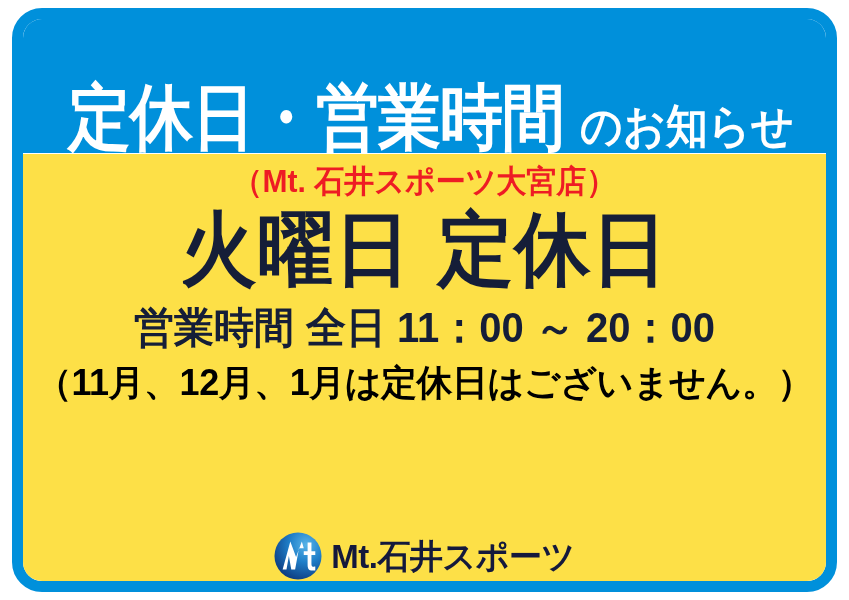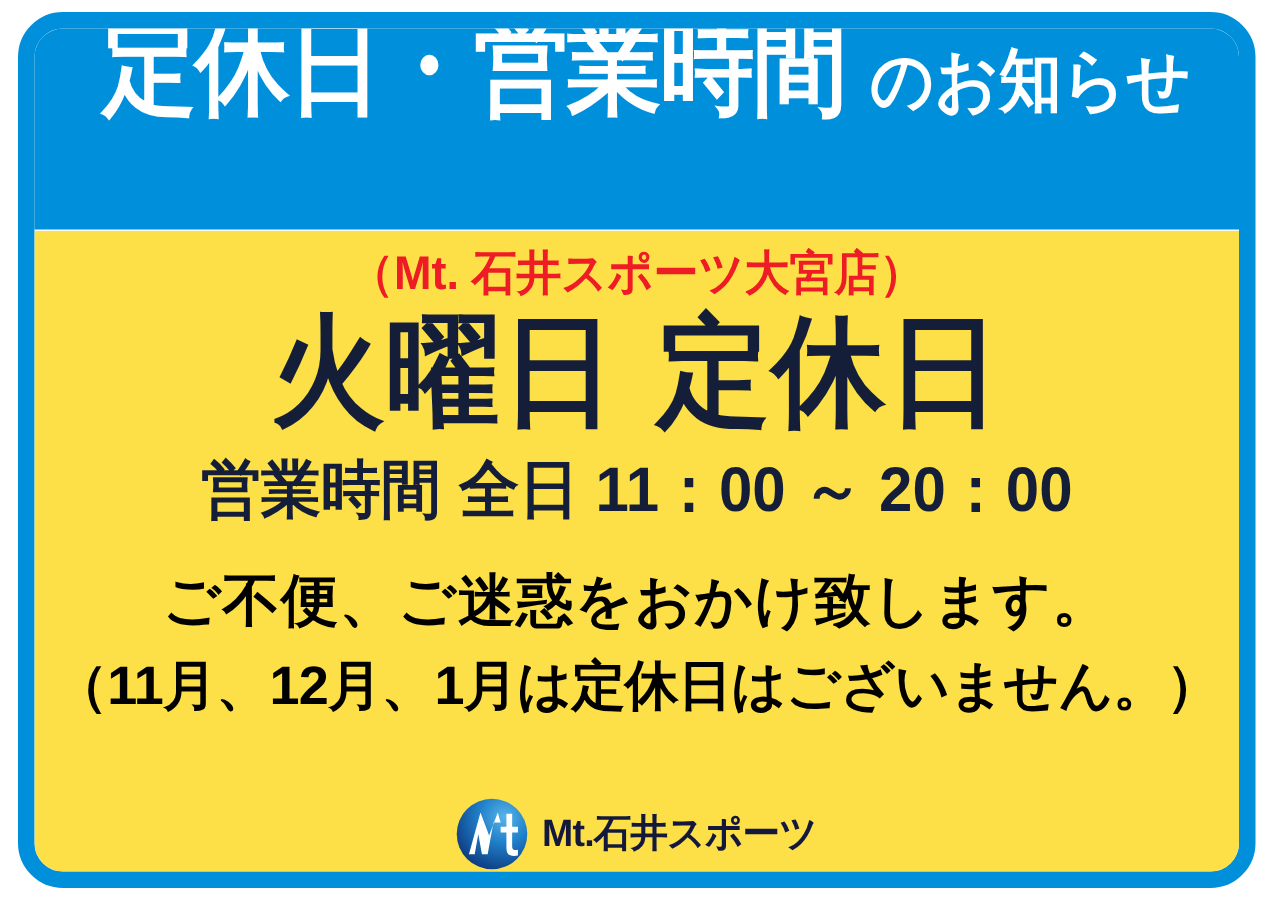--- a/index.html
+++ b/index.html
@@ -32,21 +32,21 @@
   .header-band {
     position: absolute;
     left: -1px;
     top: -1px;
     width: 805px;
     height: 135px;
     background: #0090db;
     border-top-left-radius: 20px;
     border-top-right-radius: 20px;
     display: flex;
-    align-items: flex-start;
+    align-items: flex-end;
     justify-content: flex-start;
     padding-left: 46px;
     box-sizing: border-box;
   }
   .header-line {
     display: flex;
     align-items: baseline;
     white-space: nowrap;
     color: #ffffff;
   }
@@ -146,21 +146,21 @@
     justify-content: center;
   }
   .logo-mark {
     width: 48px;
     height: 48px;
     flex: 0 0 auto;
   }
   .logo-wordmark {
     margin-left: 9px;
     color: #14193c;
-    font-size: 25px;
+    font-size: 33px;
     font-weight: 700;
     letter-spacing: -0.5px;
     line-height: 1;
     white-space: nowrap;
     transform: scaleY(1.02);
   }
 </style>
 </head>
 <body>
 
@@ -178,21 +178,20 @@
     <div class="store-name">（Mt. 石井スポーツ大宮店）</div>
 
     <div class="closed-day">
       <span>火曜日</span><span class="gap"></span><span>定休日</span>
     </div>
 
     <div class="hours-line">
       <span class="hours-label">営業時間</span><span class="hours-value">全日 11：00 ～ 20：00</span>
     </div>
 
-    <div class="apology">ご不便、ご迷惑をおかけ致します。</div>
 
     <div class="exception">（11月、12月、1月は定休日はございません。）</div>
 
     <div class="logo-row">
       <svg class="logo-mark" viewBox="0 0 100 100">
         <defs>
           <radialGradient id="circGrad" cx="68%" cy="26%" r="88%">
             <stop offset="0%" stop-color="#58b4e8"></stop>
             <stop offset="42%" stop-color="#1f7fc9"></stop>
             <stop offset="100%" stop-color="#0a2f73"></stop>

